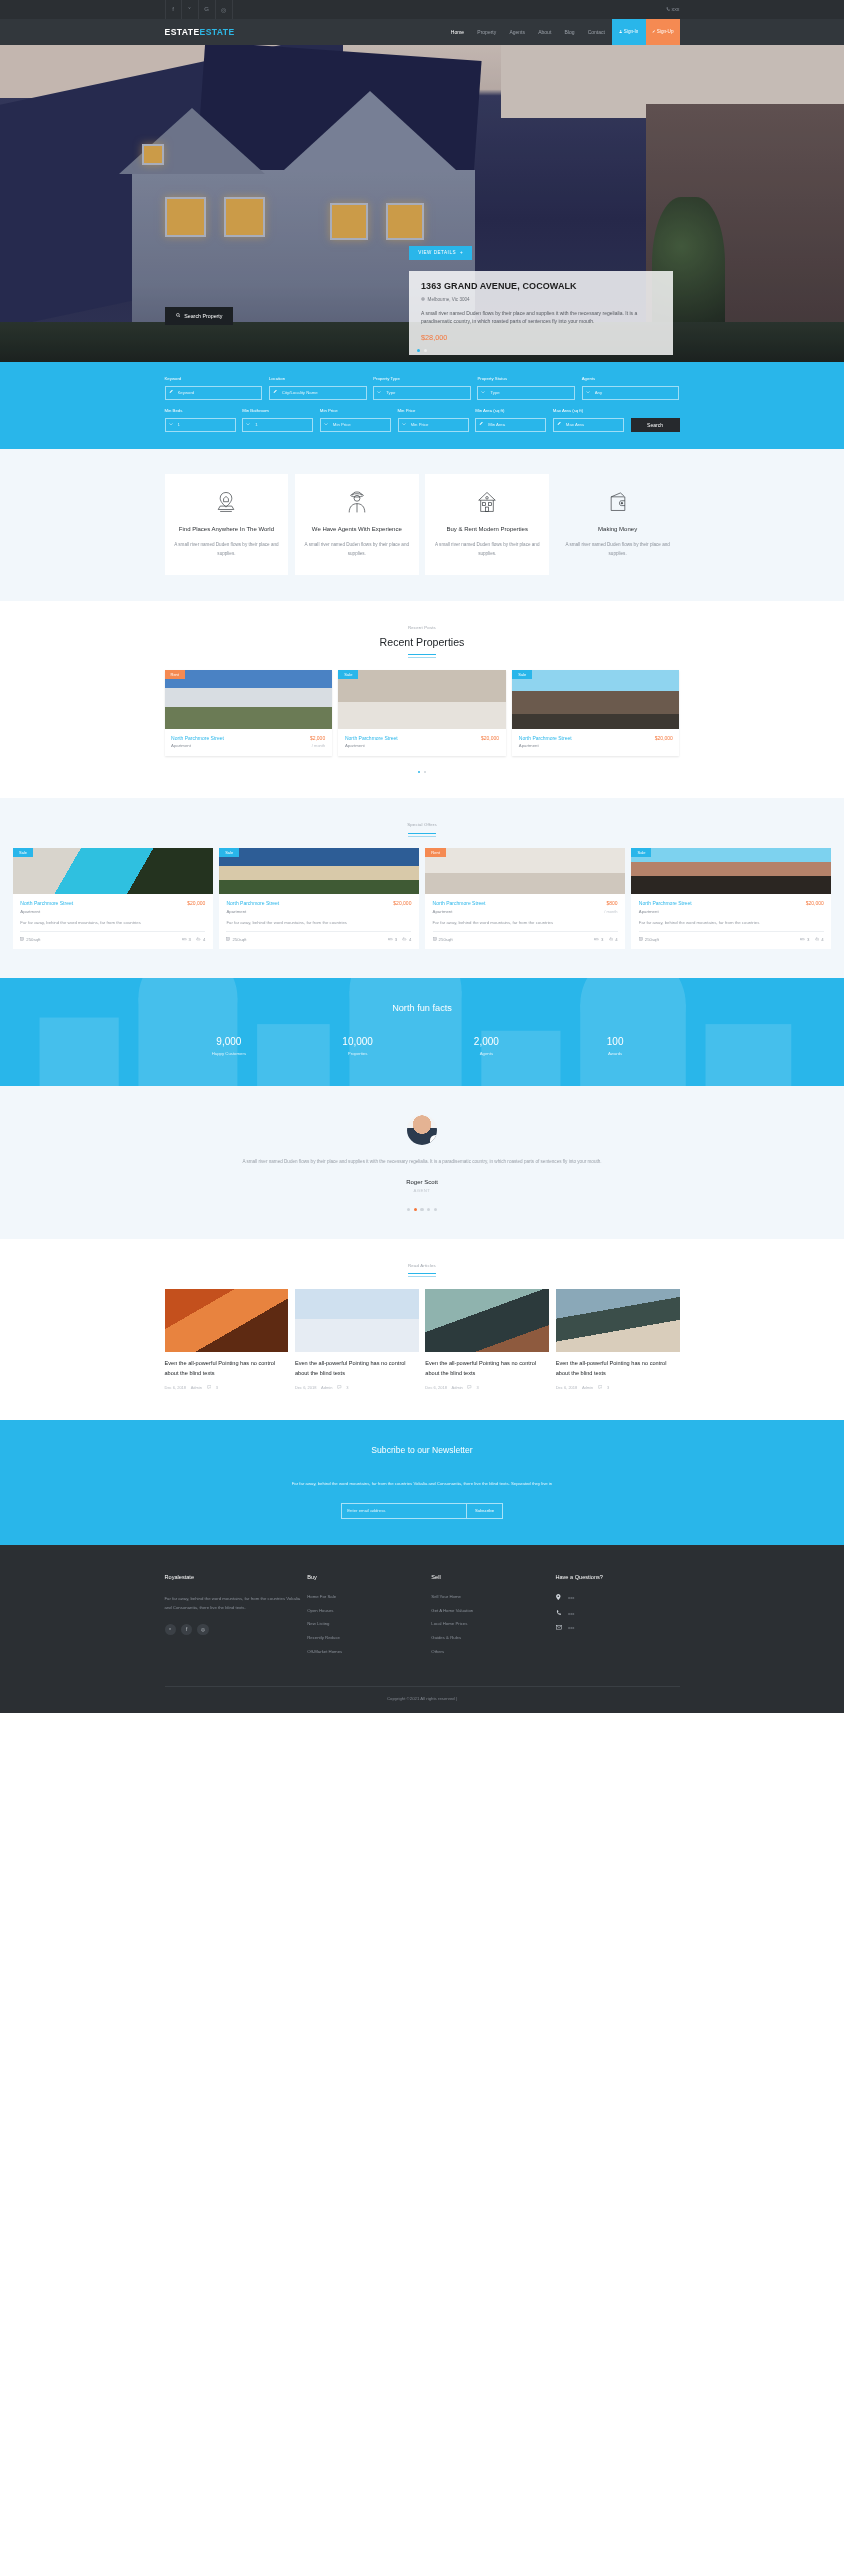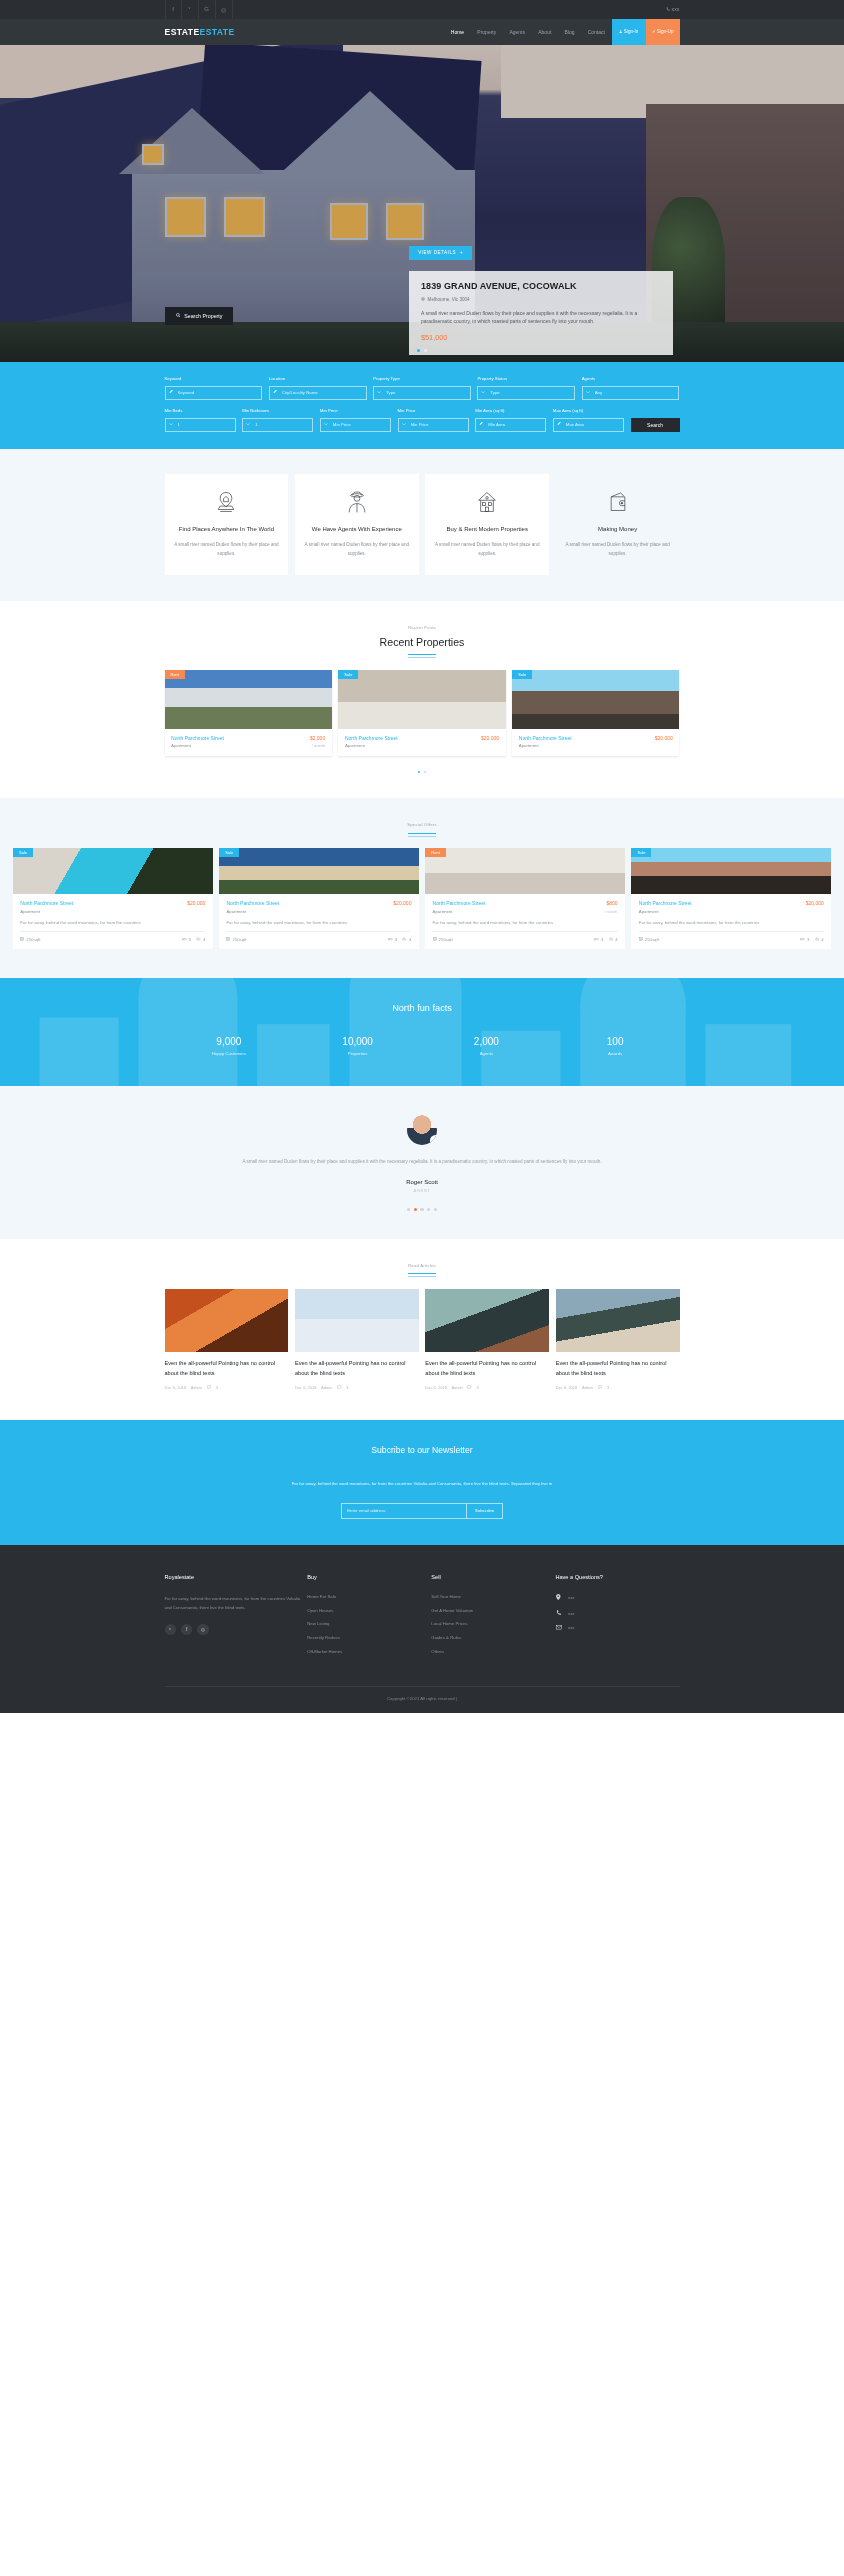--- a/index.html
+++ b/index.html
@@ -414,32 +414,32 @@
       </span>
       <span>Search Property</span>
     </button>
 
     <button class="view-details">
       <span>VIEW DETAILS</span>
       <span>+</span>
     </button>
 
     <div class="hero-card">
-      <h2>1839 GRAND AVENUE, COCOWALK</h2>
+      <h2>1363 GRAND AVENUE, COCOWALK</h2>
       <div class="loc">
         <span>
           <svg width="4" height="4" viewBox="0 0 16 16" fill="none" stroke="#6c7279" stroke-width="1.6">
               <circle cx="8" cy="8" r="6"></circle>
               <circle cx="8" cy="8" r="2" fill="#6c7279"></circle>
             </svg>
         </span>
         <span>Melbourne, Vic 3004</span>
       </div>
       <p>A small river named Duden flows by their place and supplies it with the necessary regelialia. It is a paradisematic country, in which roasted parts of sentences fly into your mouth.</p>
-      <div class="price">$51,000</div>
+      <div class="price">$28,000</div>
     </div>
 
     <div class="hero-dots">
       <i class="on"></i>
       <i></i>
     </div>
   </div>
 
   <div class="searchpanel">
     <div class="container">

